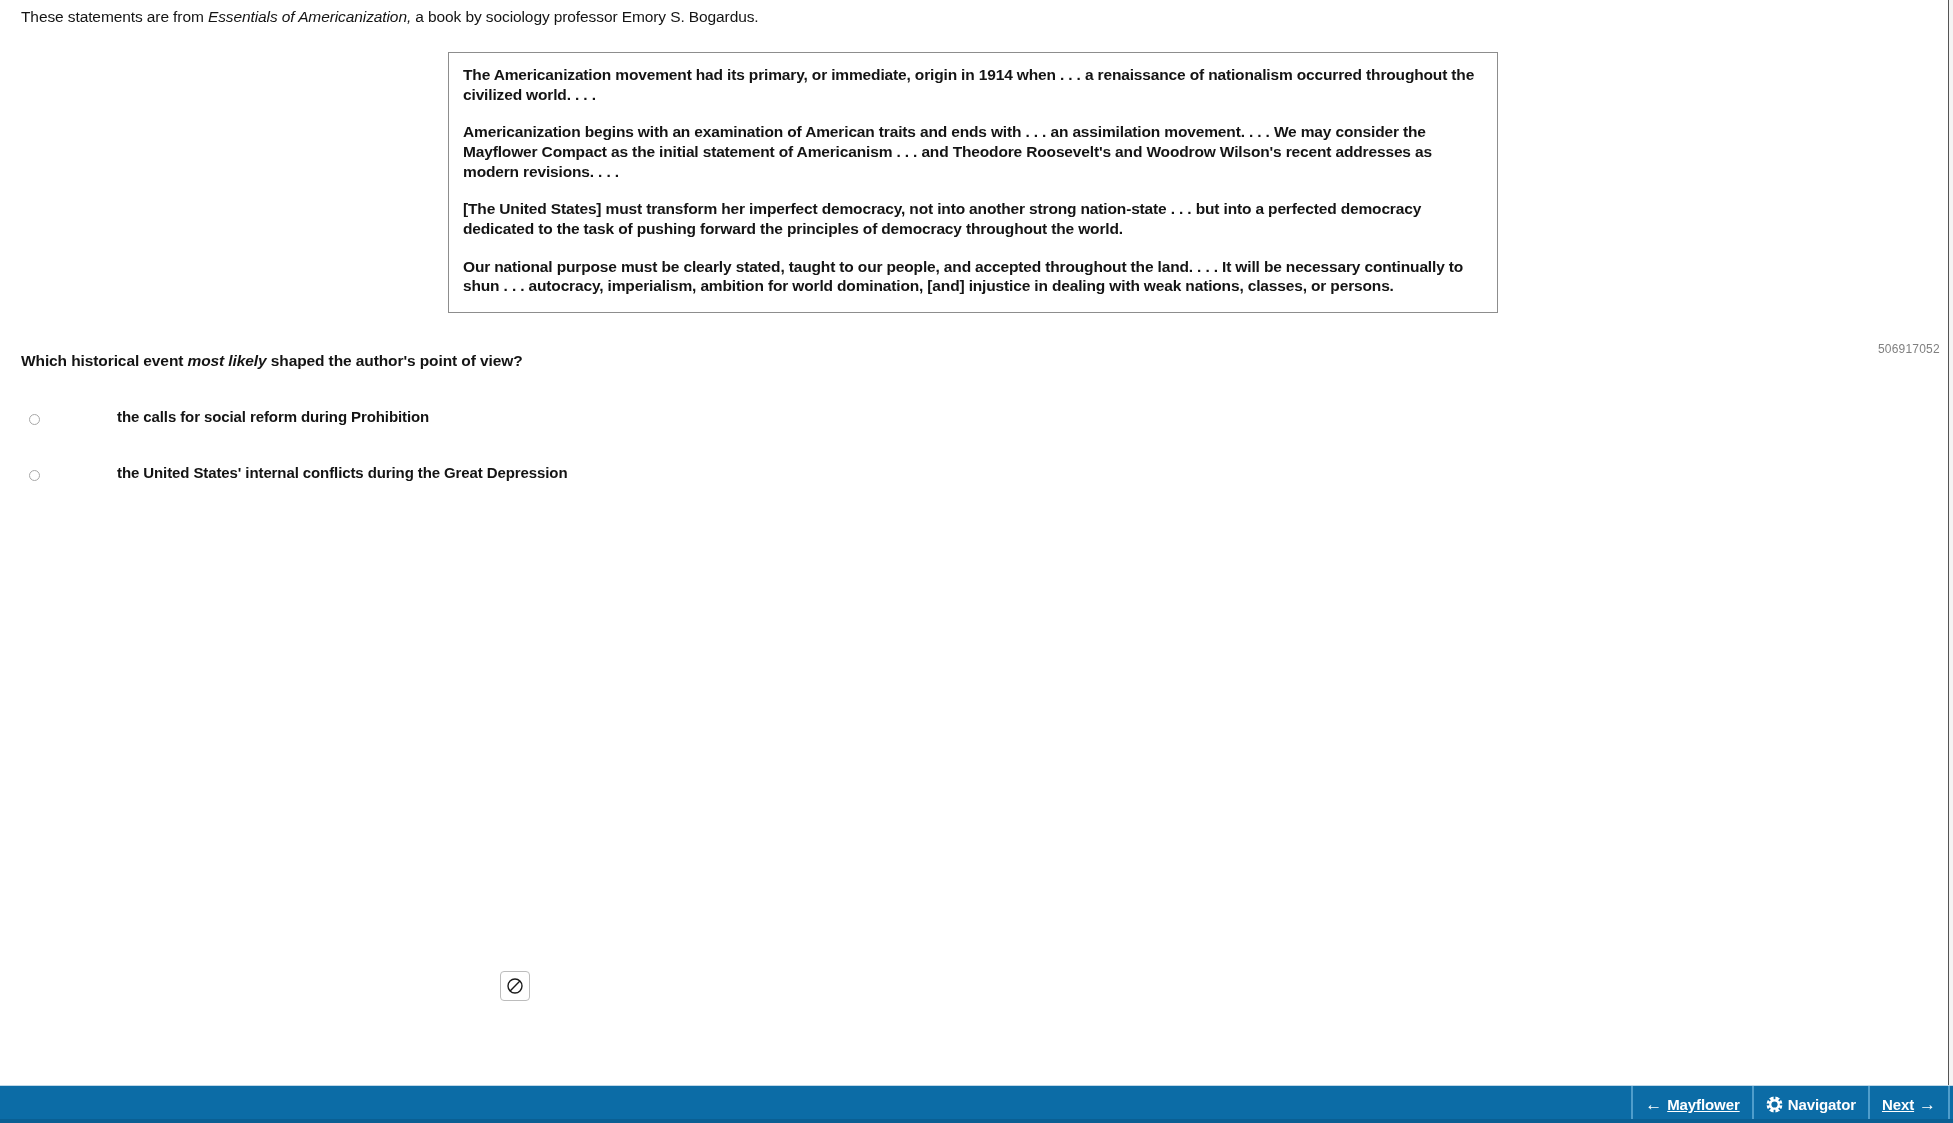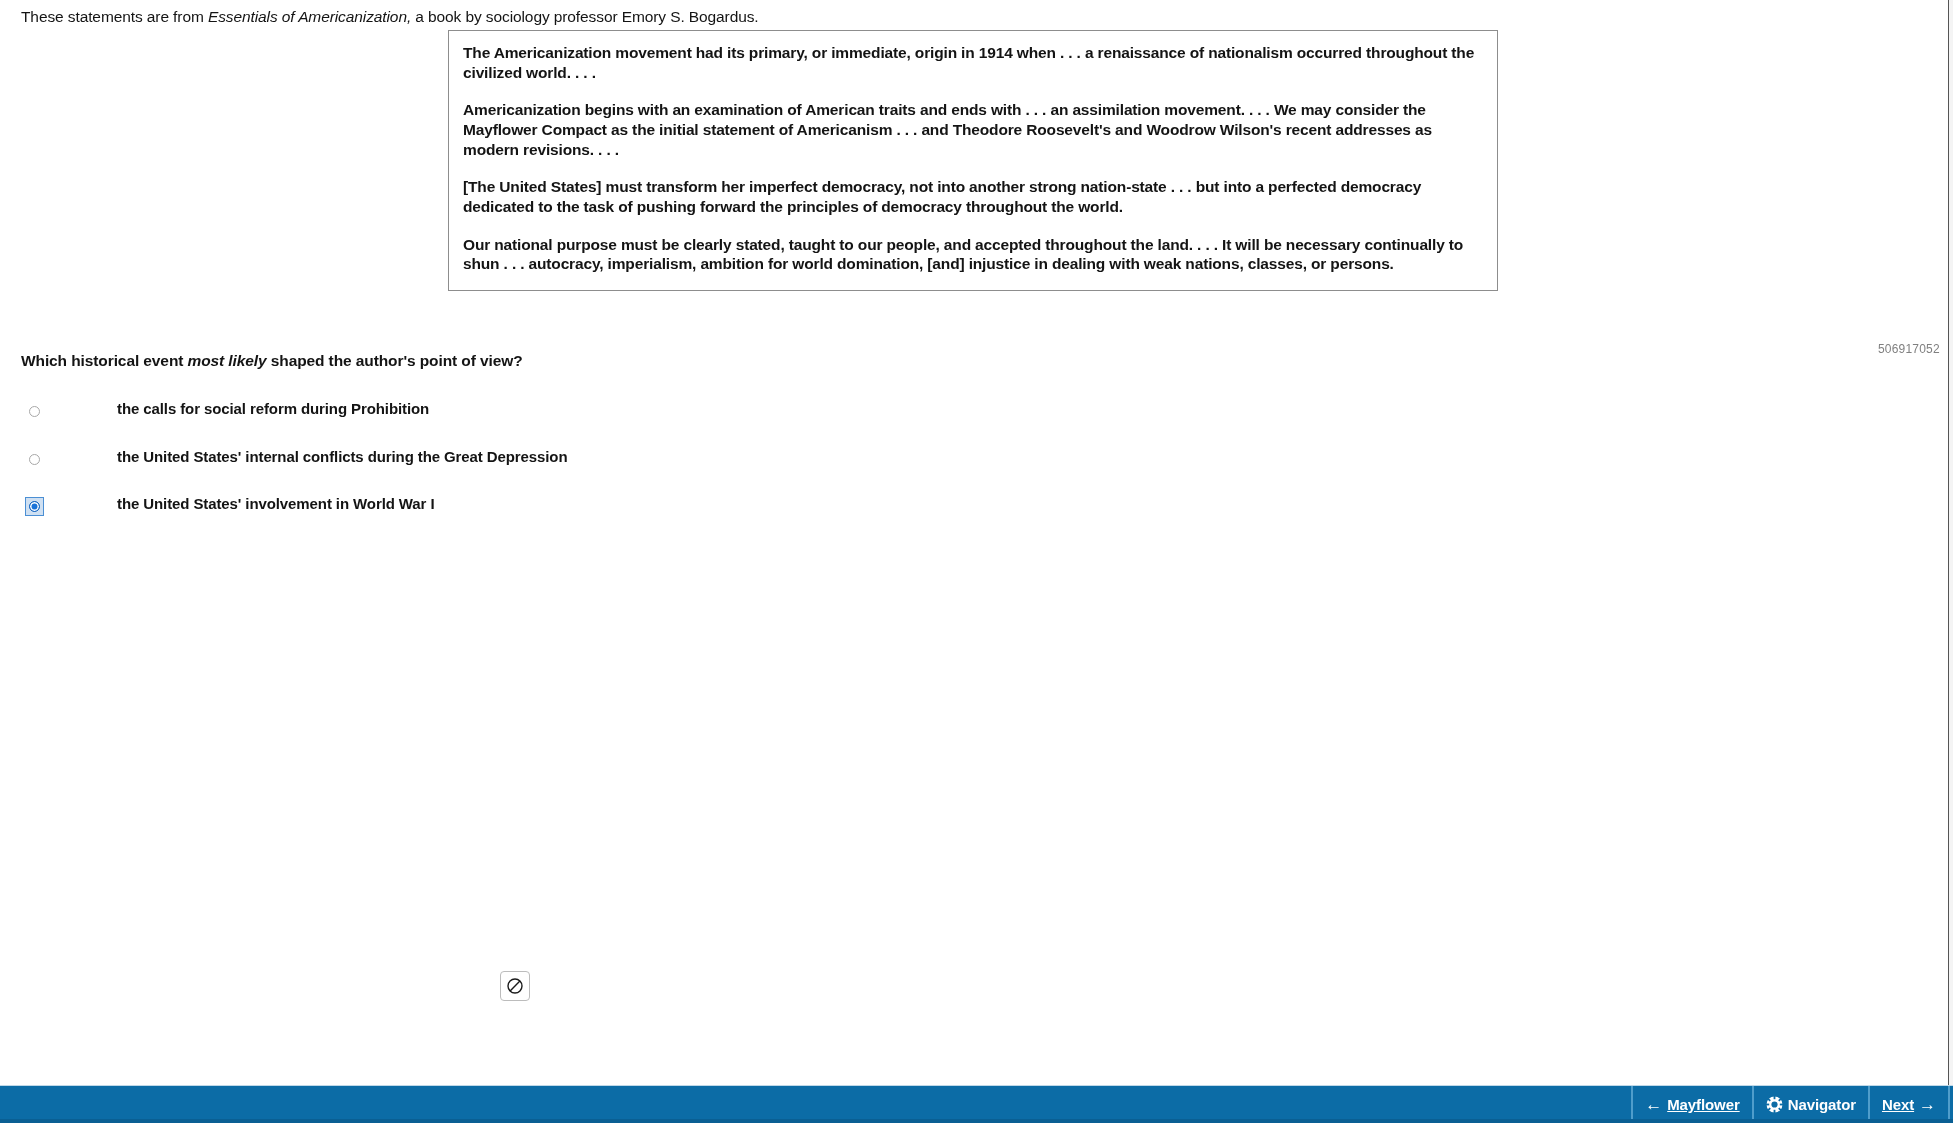--- a/index.html
+++ b/index.html
@@ -70,21 +70,21 @@
     color: #141414;
     letter-spacing: -0.1px;
     white-space: nowrap;
   }
   #intro-line .ital { font-style: italic; }
 
   
   #quote-box {
     position: absolute;
     left: 448px;
-    top: 30px;
+    top: 52px;
     width: 1050px;
     box-sizing: border-box;
     border: 1px solid #8d8d8d;
     background: #ffffff;
     padding: 12px 14px 14px 14px;
   }
   #quote-box p {
     margin: 0 0 18px 0;
     font-size: 15.5px;
     font-weight: bold;
@@ -121,20 +121,21 @@
   
   #options {
     position: absolute;
     left: 0;
     top: 400px;
     width: 1000px;
   }
   .option-row {
     position: relative;
     height: 47.5px;
+    margin-top: 8px;
   }
   .radio {
     position: absolute;
     left: 29px;
     top: 6px;
     width: 11px;
     height: 11px;
     border-radius: 50%;
     border: 1px solid #a8a8a8;
     background: #ffffff;
@@ -272,25 +273,20 @@
     <div class="option-row">
       <span class="radio"></span>
       <span class="option-label">the calls for social reform during Prohibition</span>
     </div>
 
     <div class="option-row">
       <span class="radio"></span>
       <span class="option-label">the United States' internal conflicts during the Great Depression</span>
     </div>
 
-    <div class="option-row selected">
-      <span class="radio-wrap"></span>
-      <span class="radio"></span>
-      <span class="option-label">the United States' involvement in World War I</span>
-    </div>
 
 
   </div>
 
   <div id="eliminate-button">
     <svg width="18" height="18" viewBox="0 0 18 18">
       <circle cx="9" cy="9" r="7" fill="none" stroke="#1a1a1a" stroke-width="1.4"></circle>
       <line x1="4.1" y1="13.9" x2="13.9" y2="4.1" stroke="#1a1a1a" stroke-width="1.4"></line>
     </svg>
   </div>

